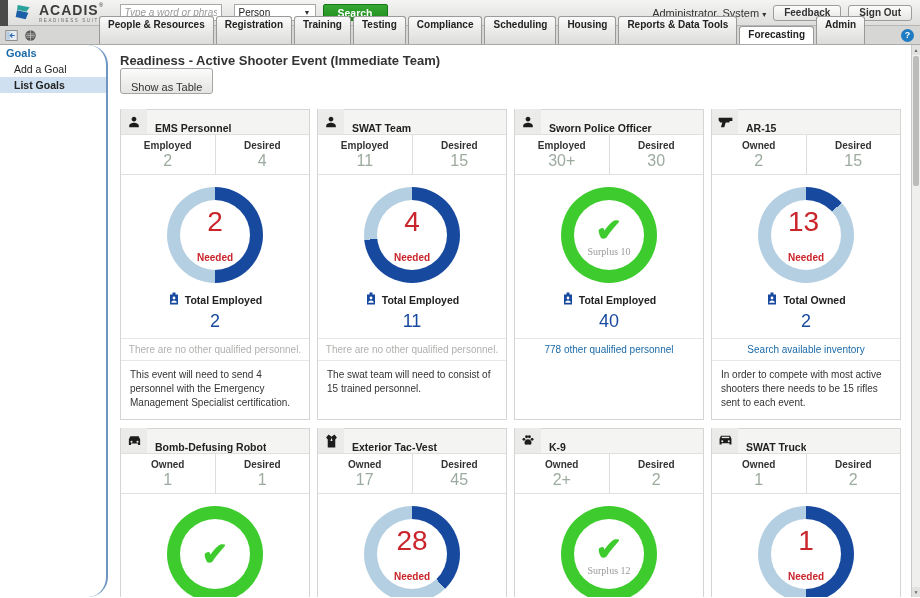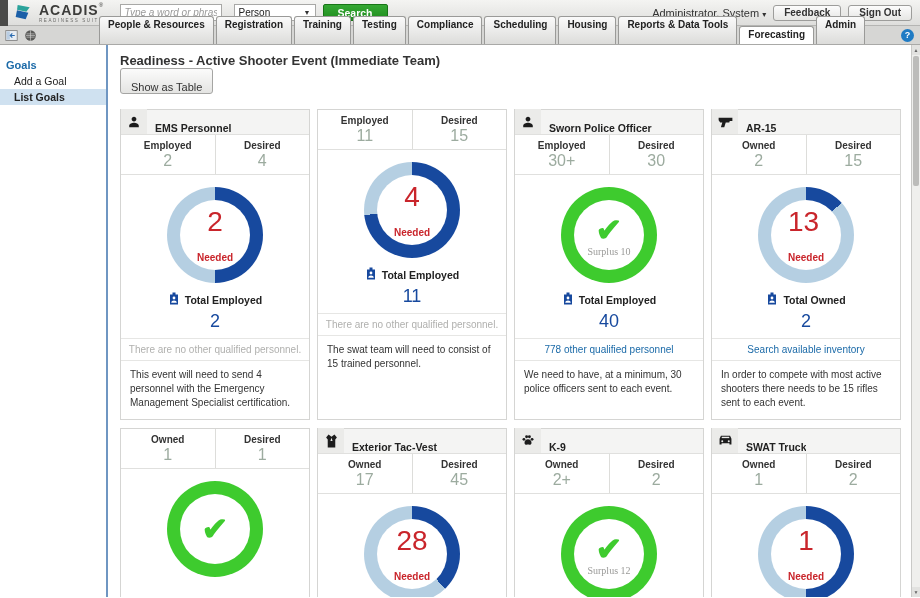--- a/index.html
+++ b/index.html
@@ -38,21 +38,21 @@
   .tab-strip { position:absolute; left:99px; bottom:0; display:flex; align-items:flex-end; }
   .tab { height:28px; line-height:16px; padding:0 8px; margin-right:2px; font-size:10px; font-weight:bold; color:#222;
     background:linear-gradient(#fafafa,#dcdcda); border:1px solid #9a9a98; border-bottom:none;
     border-radius:3px 3px 0 0; white-space:nowrap; cursor:default; }
   .tab.active { background:#fff; height:18px; }
   .help-badge { position:absolute; right:6px; top:3px; width:13px; height:13px; border-radius:50%;
     background:#1f7bc4; color:#fff; font-size:9px; font-weight:bold; text-align:center; line-height:13px; cursor:default; }
 
   
   .body-row { display:flex; height:552px; position:relative; }
-  .sidebar { width:108px; flex:0 0 108px; border-right:2px solid #6f96c2; background:#fff; padding-top:12px; }
+  .sidebar { width:108px; flex:0 0 108px; border-right:2px solid #6f96c2; background:#fff; padding-top:0;border-radius:20px; }
   .sidebar-title { font-size:11px; font-weight:bold; color:#1b6aa8; padding:2px 6px; }
   .side-item { font-size:10.5px; color:#222; padding:2px 6px 2px 14px; cursor:default; }
   .side-item.selected { font-weight:bold; background:#cfe1f0; }
 
   .main { flex:1; overflow:hidden; background:#fff; }
   .page-head { display:flex; justify-content:space-between; align-items:flex-start; padding:8px 10px 5px 12px;flex-direction:column; }
   .page-head h1 { font-size:13px; font-weight:bold; color:#333; }
   .table-btn { height:19px; padding:12px 10px; background:linear-gradient(#fbfbfb,#e4e4e2); border:1px solid #a5a5a3;
     border-radius:3px; font-size:11px; color:#333; }
   .section-bar { margin:2px 8px 0 8px; background:#eff3f6; padding:5px 12px 4px; font-size:12px; font-weight:bold;
@@ -209,20 +209,28 @@
                     <path d="M6.5 21.5c0-2.9 2.5-4.6 5.5-4.6s5.5 1.7 5.5 4.6z" fill="#fff"></path>
                   </svg></span>
         <span class="total-label">Total Employed</span>
       </div>
       <div class="total-value">2</div>
     </div>
     <div class="note muted">There are no other qualified personnel.</div>
     <div class="desc">This event will need to send 4 personnel with the Emergency Management Specialist certification.</div>
   </div>
           <div class="card">
+    <div class="card-header">
+      <span class="card-icon">
+                <svg width="14" height="14" viewBox="0 0 24 24" fill="#1c1c1c">
+                  <path d="M12 11.2c2.3 0 4.1-1.9 4.1-4.2S14.3 2.8 12 2.8 7.9 4.7 7.9 7s1.8 4.2 4.1 4.2zm0 2.1c-3.4 0-8.2 1.8-8.2 5.2v2.7h16.4v-2.7c0-3.4-4.8-5.2-8.2-5.2z"></path>
+                </svg>
+              </span>
+      <span class="card-title">SWAT Team</span>
+    </div>
     <div class="card-stats">
       <div class="stat">
         <div class="stat-label">Employed</div>
         <div class="stat-value">11</div>
       </div>
       <div class="stat">
         <div class="stat-label">Desired</div>
         <div class="stat-value">15</div>
       </div>
     </div>
@@ -286,21 +294,20 @@
         <span class="total-icon"><svg width="12" height="13" viewBox="0 0 24 26" fill="#17499e">
                     <path d="M9 1h6v4h5v20H4V5h5z"></path>
                     <circle cx="12" cy="12" r="2.8" fill="#fff"></circle>
                     <path d="M6.5 21.5c0-2.9 2.5-4.6 5.5-4.6s5.5 1.7 5.5 4.6z" fill="#fff"></path>
                   </svg></span>
         <span class="total-label">Total Employed</span>
       </div>
       <div class="total-value">40</div>
     </div>
     <div class="note link">778 other qualified personnel</div>
-    <div class="desc">We need to have, at a minimum, 30 police officers sent to each event.</div>
   </div>
           <div class="card">
     <div class="card-header">
       <span class="card-icon">
                 <svg width="15" height="13" viewBox="0 0 24 20" fill="#1c1c1c">
                   <path d="M1 4h22v5h-4.2l-.8 2.6h-5.6L10 19H4.6l2.3-7.4H3.5L1 8z"></path>
                 </svg>
               </span>
       <span class="card-title">AR-15</span>
     </div>
@@ -333,20 +340,30 @@
                     <path d="M6.5 21.5c0-2.9 2.5-4.6 5.5-4.6s5.5 1.7 5.5 4.6z" fill="#fff"></path>
                   </svg></span>
         <span class="total-label">Total Owned</span>
       </div>
       <div class="total-value">2</div>
     </div>
     <div class="note link">Search available inventory</div>
     <div class="desc">In order to compete with most active shooters there needs to be 15 rifles sent to each event.</div>
   </div>
           <div class="card">
+    <div class="card-header">
+      <span class="card-icon">
+                <svg width="15" height="13" viewBox="0 0 24 20" fill="#1c1c1c">
+                  <path d="M3 8l2.4-5h13.2L21 8v9h-3.4v-2.2H6.4V17H3z"></path>
+                  <circle cx="7.2" cy="12" r="1.7" fill="#ebebe9"></circle>
+                  <circle cx="16.8" cy="12" r="1.7" fill="#ebebe9"></circle>
+                </svg>
+              </span>
+      <span class="card-title">Bomb-Defusing Robot</span>
+    </div>
     <div class="card-stats">
       <div class="stat">
         <div class="stat-label">Owned</div>
         <div class="stat-value">1</div>
       </div>
       <div class="stat">
         <div class="stat-label">Desired</div>
         <div class="stat-value">1</div>
       </div>
     </div>

